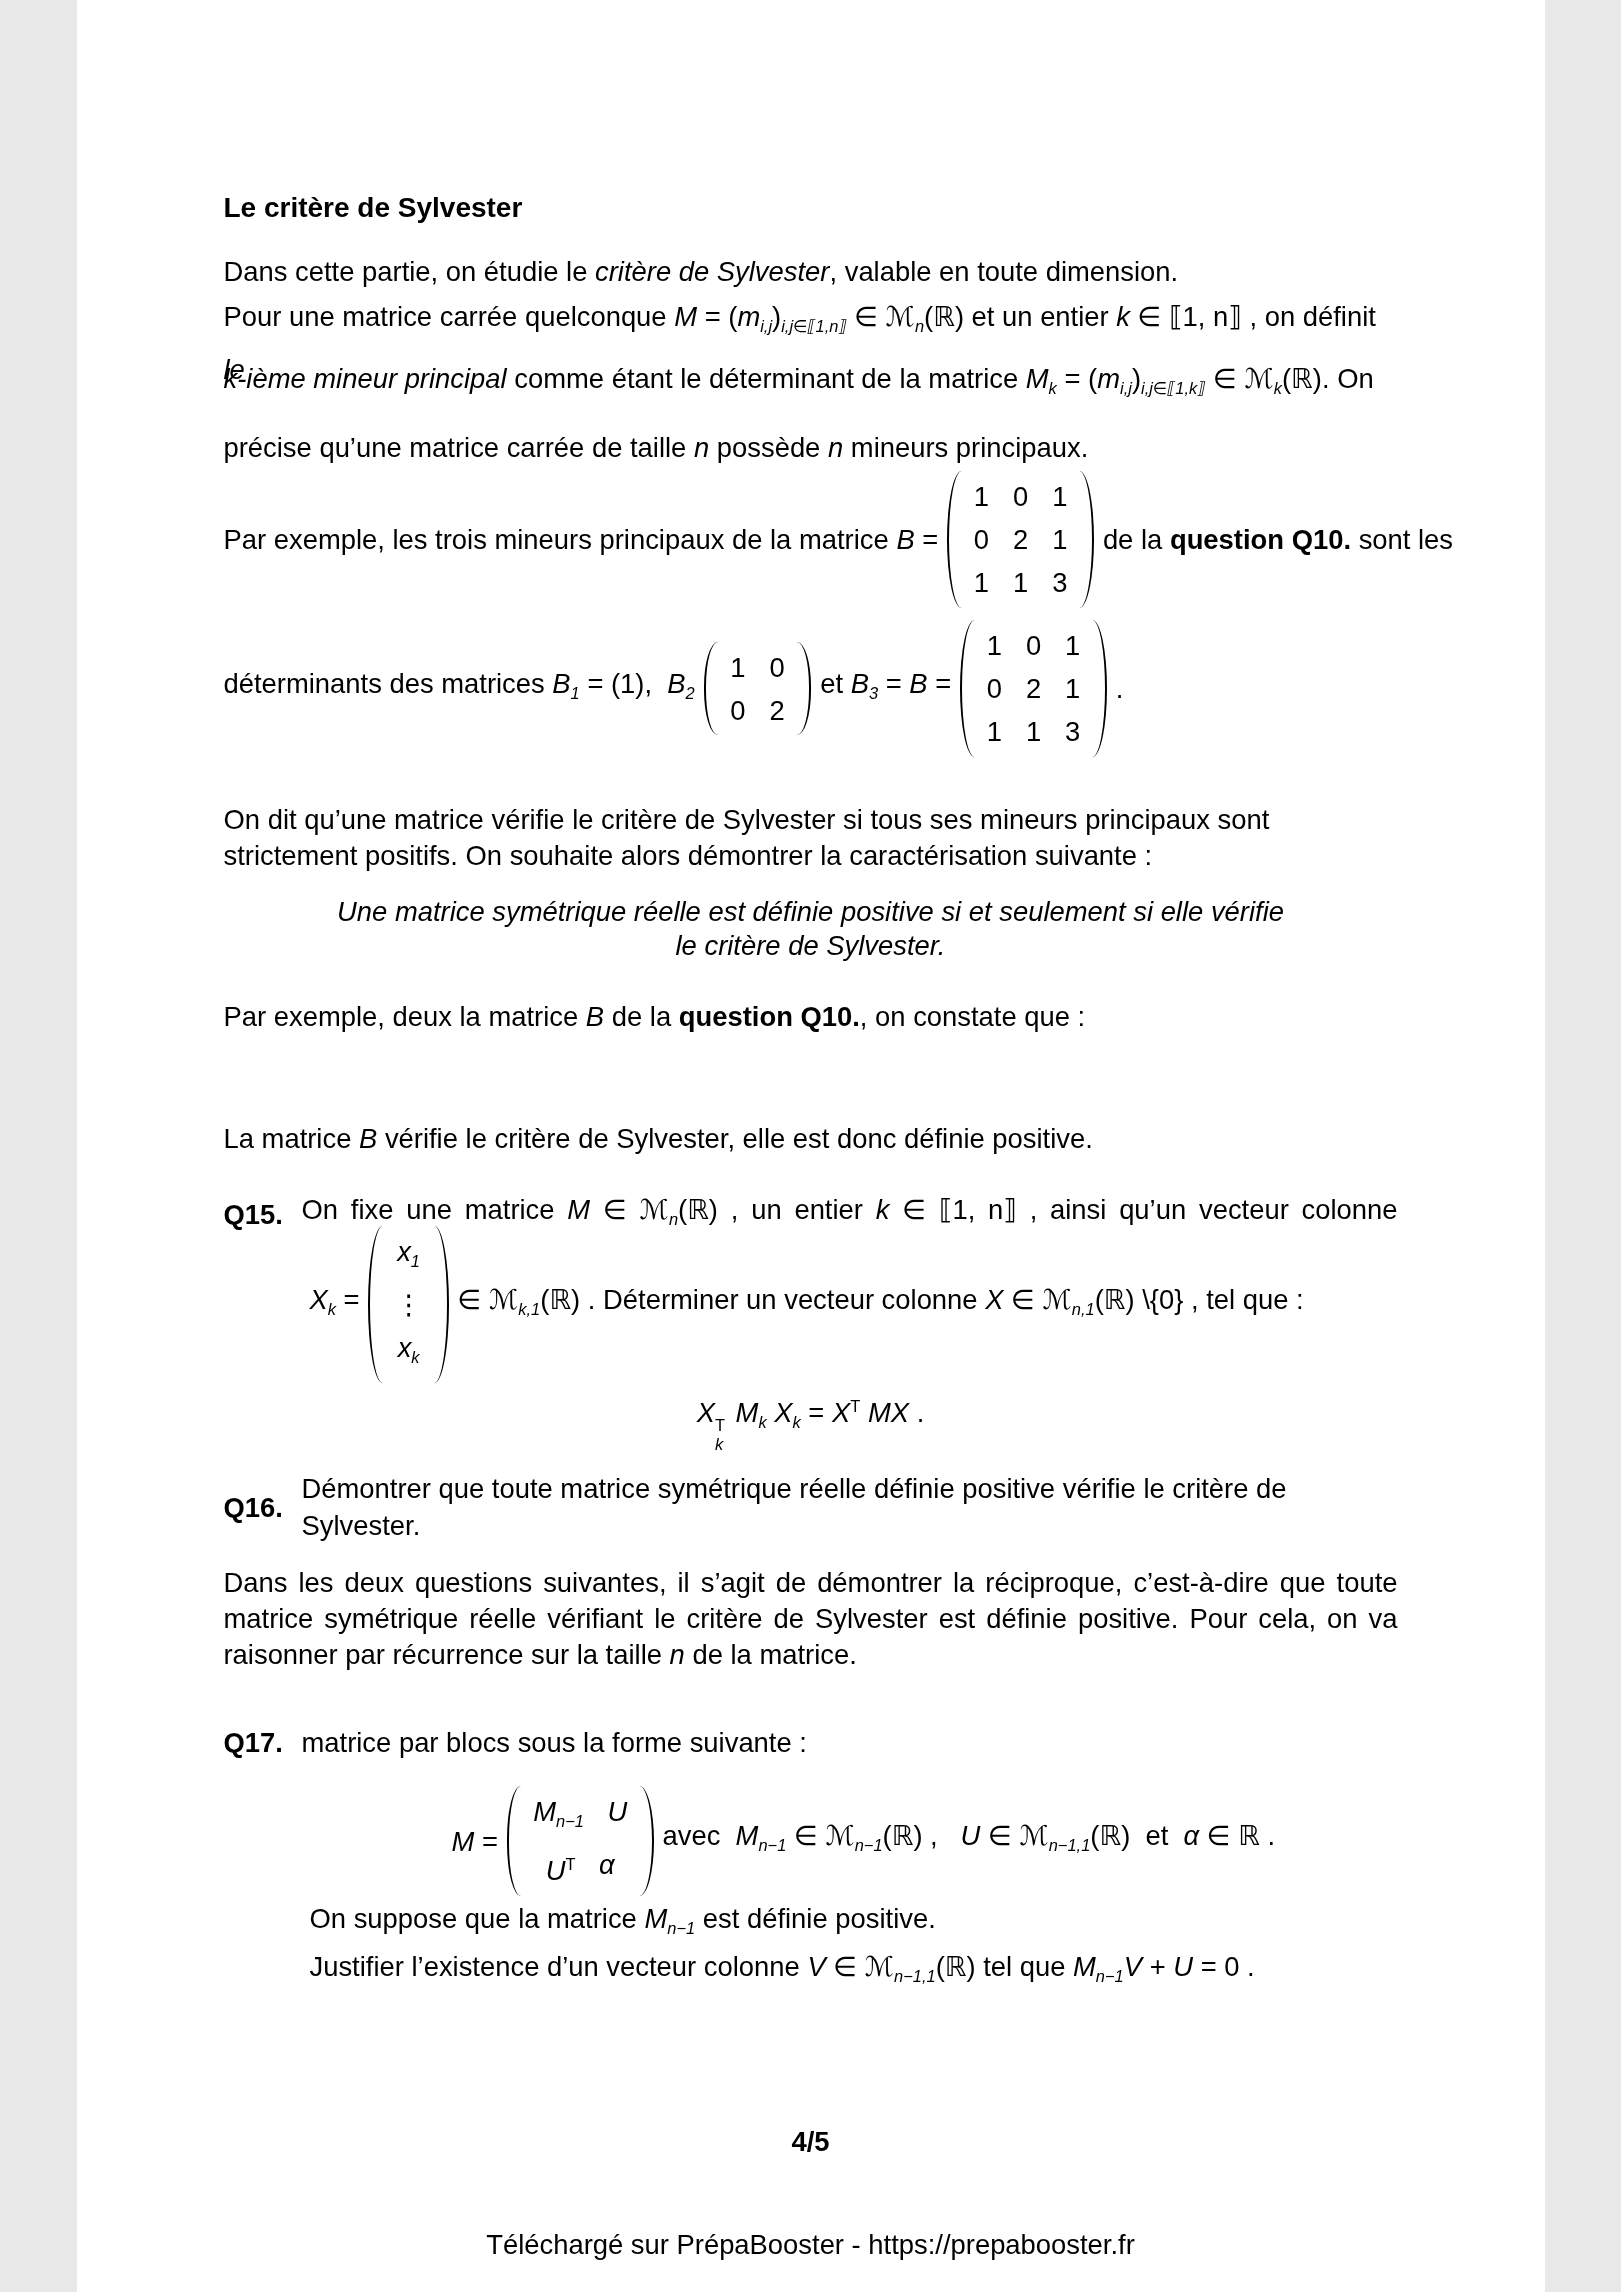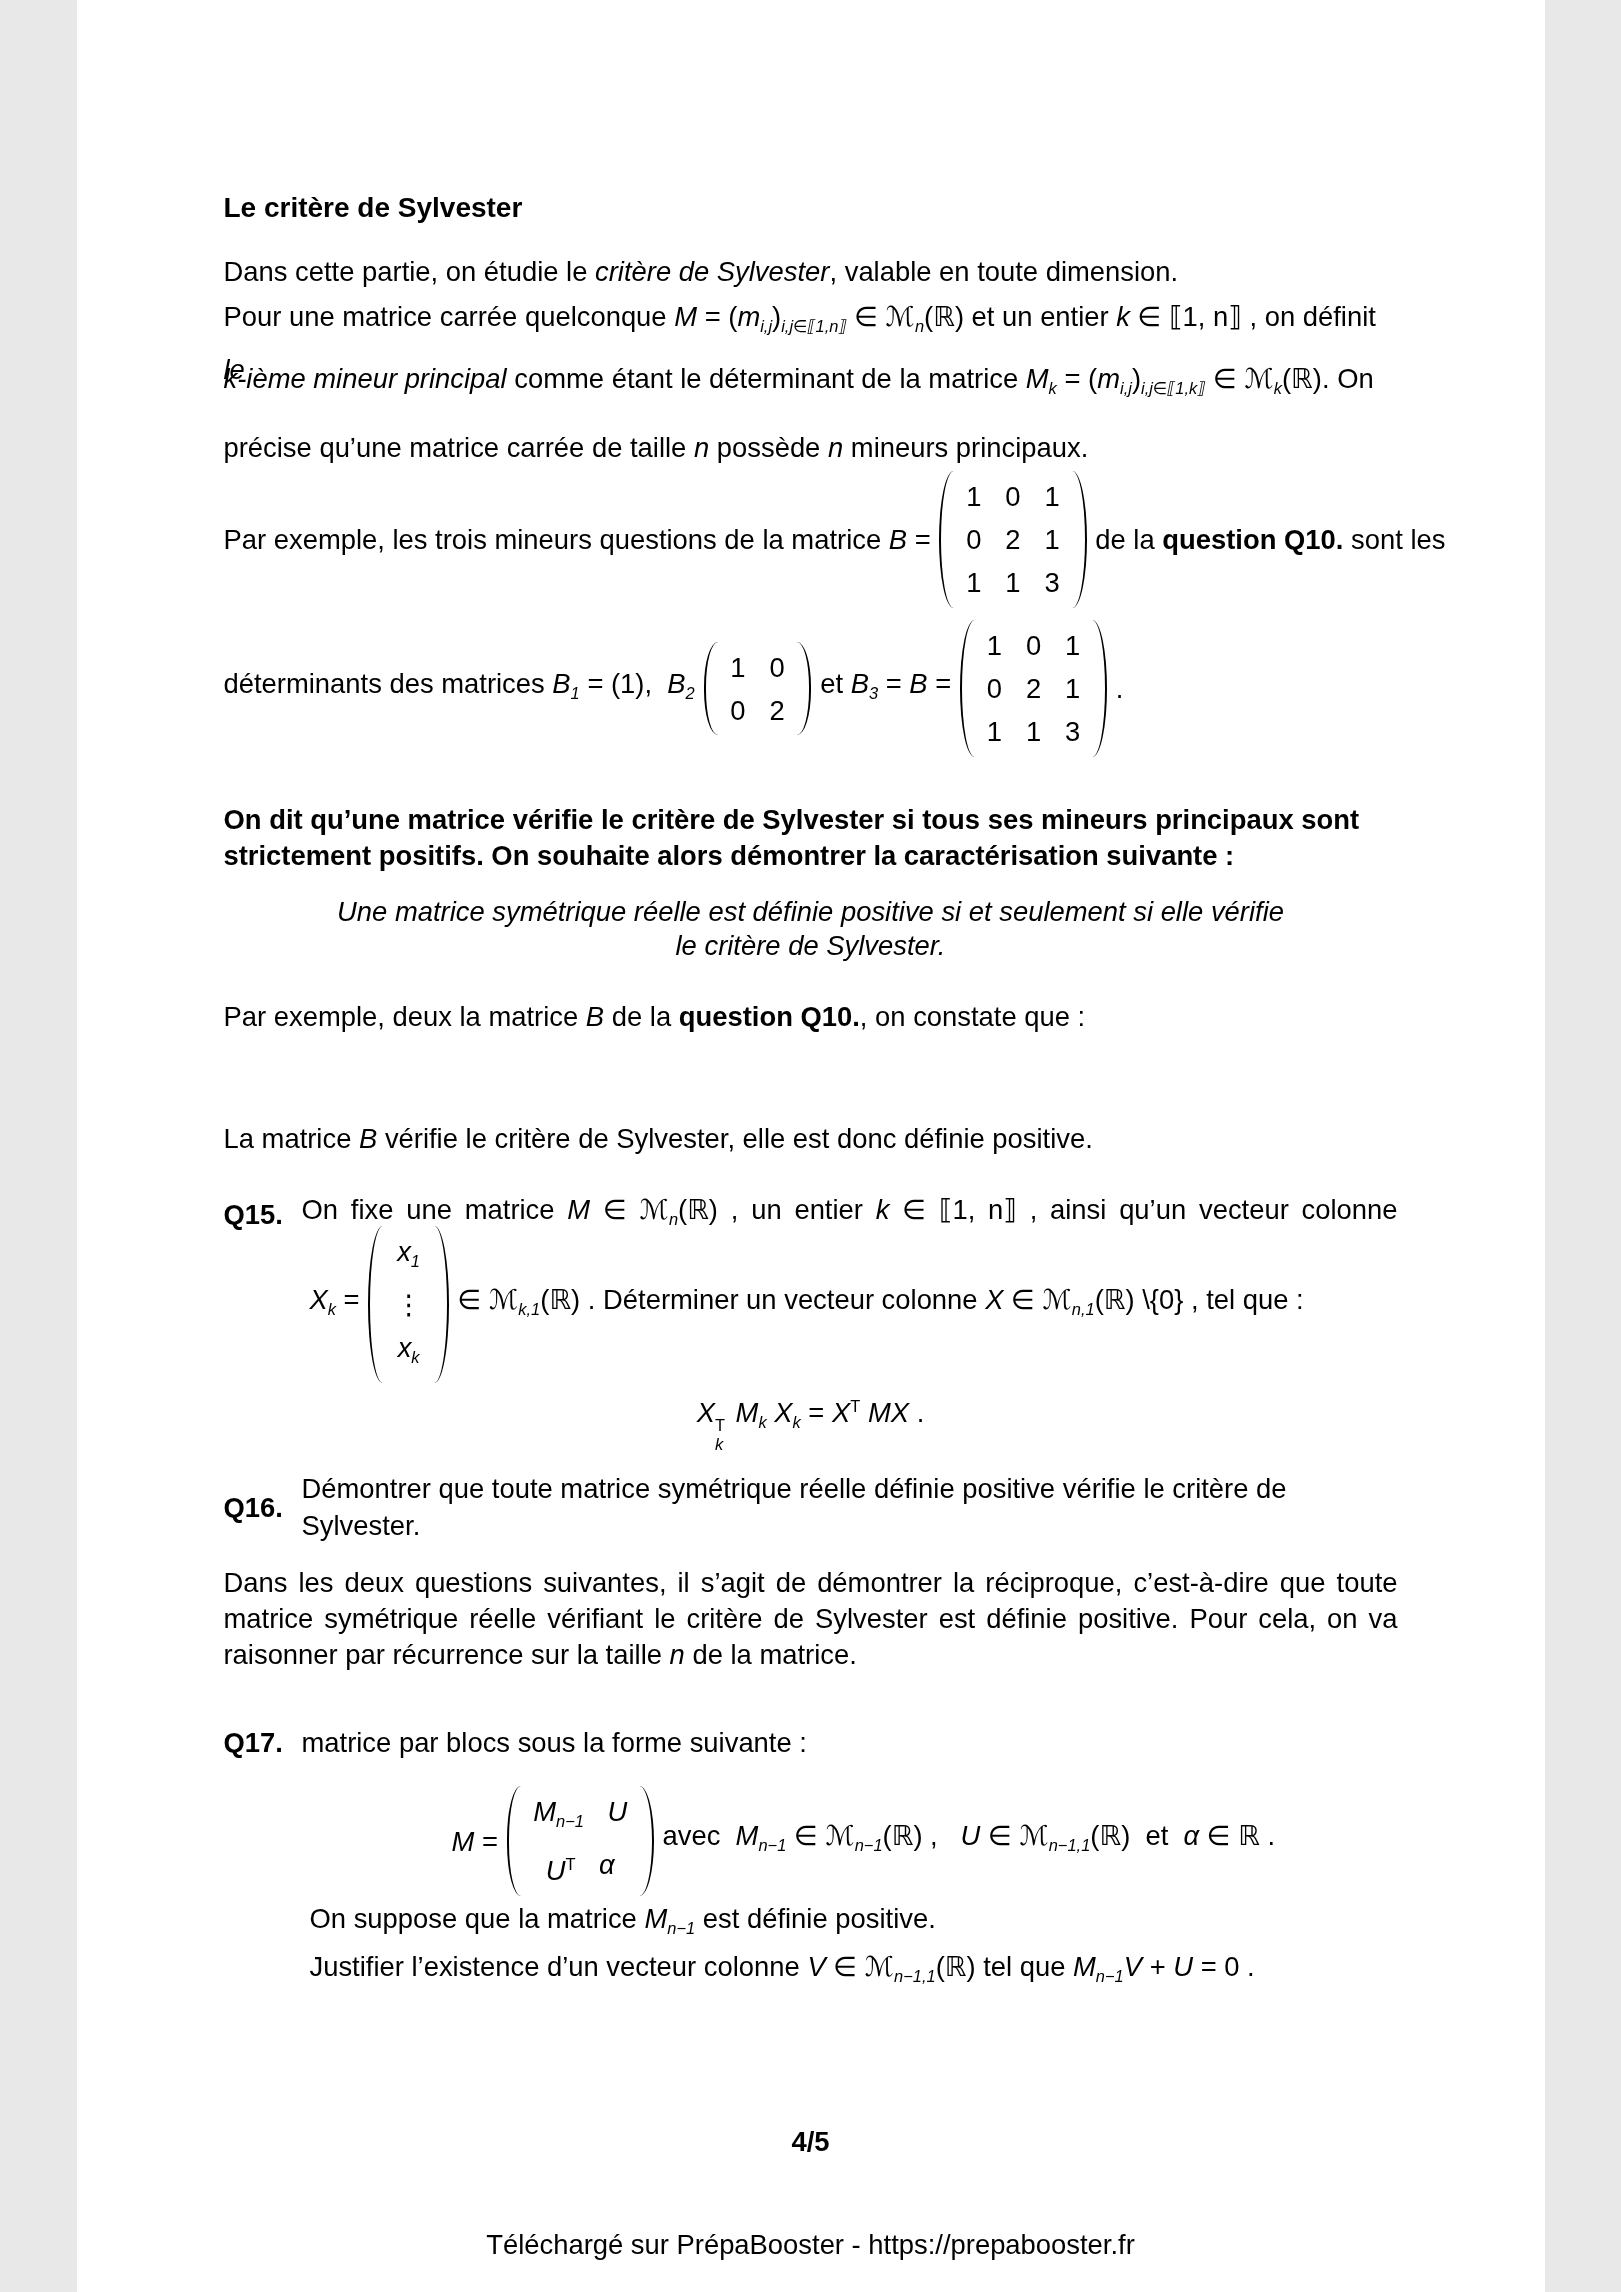--- a/index.html
+++ b/index.html
@@ -56,21 +56,21 @@
 
   <div class="blk" style="top:253px;"><span>Dans cette partie, on étudie le </span><span class="mi">critère de Sylvester</span><span>, valable en toute dimension.</span></div>
 
   <div class="blk" style="top:295px;line-height:43px;"><span>Pour une matrice carrée quelconque </span><span class="mi">M</span><span> = (</span><span class="mi">m</span><span class="msub">i,j</span><span>)</span><span class="msub">i,j∈⟦1,n⟧</span><span> ∈ ℳ</span><span class="msub">n</span><span>(ℝ) et un entier </span><span class="mi">k</span><span> ∈ ⟦1, n⟧ , on définit </span><span class="mi">le</span></div>
 
   <div class="blk" style="top:357px;line-height:43px;"><span class="mi">k-ième mineur principal</span><span> comme étant le déterminant de la matrice </span><span class="mi">M</span><span class="msub">k</span><span> = (</span><span class="mi">m</span><span class="msub">i,j</span><span>)</span><span class="msub">i,j∈⟦1,k⟧</span><span> ∈ ℳ</span><span class="msub">k</span><span>(ℝ). On</span></div>
 
   <div class="blk" style="top:429px;"><span>précise qu’une matrice carrée de taille </span><span class="mi">n</span><span> possède </span><span class="mi">n</span><span> mineurs principaux.</span></div>
 
   <div class="blk mline" style="top:471px;height:137px;">
-    <span class="mt"><span>Par exemple, les trois mineurs questions de la matrice </span><span class="mi">B</span><span> =</span></span>
+    <span class="mt"><span>Par exemple, les trois mineurs principaux de la matrice </span><span class="mi">B</span><span> =</span></span>
     <span class="matrix">
         <span class="pl"></span>
         <span class="mbody">
           <span class="mrow">
             <span class="mcell"><span>1</span></span>
             <span class="mcell"><span>0</span></span>
             <span class="mcell"><span>1</span></span>
           </span>
           <span class="mrow">
             <span class="mcell"><span>0</span></span>
@@ -122,21 +122,21 @@
             <span class="mcell"><span>1</span></span>
             <span class="mcell"><span>1</span></span>
             <span class="mcell"><span>3</span></span>
           </span>
         </span>
         <span class="pr"></span>
       </span>
     <span class="mt"><span>.</span></span>
   </div>
 
-  <div class="blk" style="top:802px;line-height:36px;font-weight:bold;">On dit qu’une matrice vérifie le critère de Sylvester si tous ses mineurs principaux sont strictement positifs. On souhaite alors démontrer la caractérisation suivante :</div>
+  <div class="blk" style="top:802px;line-height:36px;">On dit qu’une matrice vérifie le critère de Sylvester si tous ses mineurs principaux sont strictement positifs. On souhaite alors démontrer la caractérisation suivante :</div>
 
   <div class="blk center italic" style="top:895px;line-height:34px;">
     <span class="qline">Une matrice symétrique réelle est définie positive si et seulement si elle vérifie</span>
     <span class="qline">le critère de Sylvester.</span>
   </div>
 
   <div class="blk" style="top:998px;"><span>Par exemple, deux la matrice </span><span class="mi">B</span><span> de la </span><span class="mb">question Q10.</span><span>, on constate que :</span></div>
 
 
   <div class="blk" style="top:1120px;"><span>La matrice </span><span class="mi">B</span><span> vérifie le critère de Sylvester, elle est donc définie positive.</span></div>

